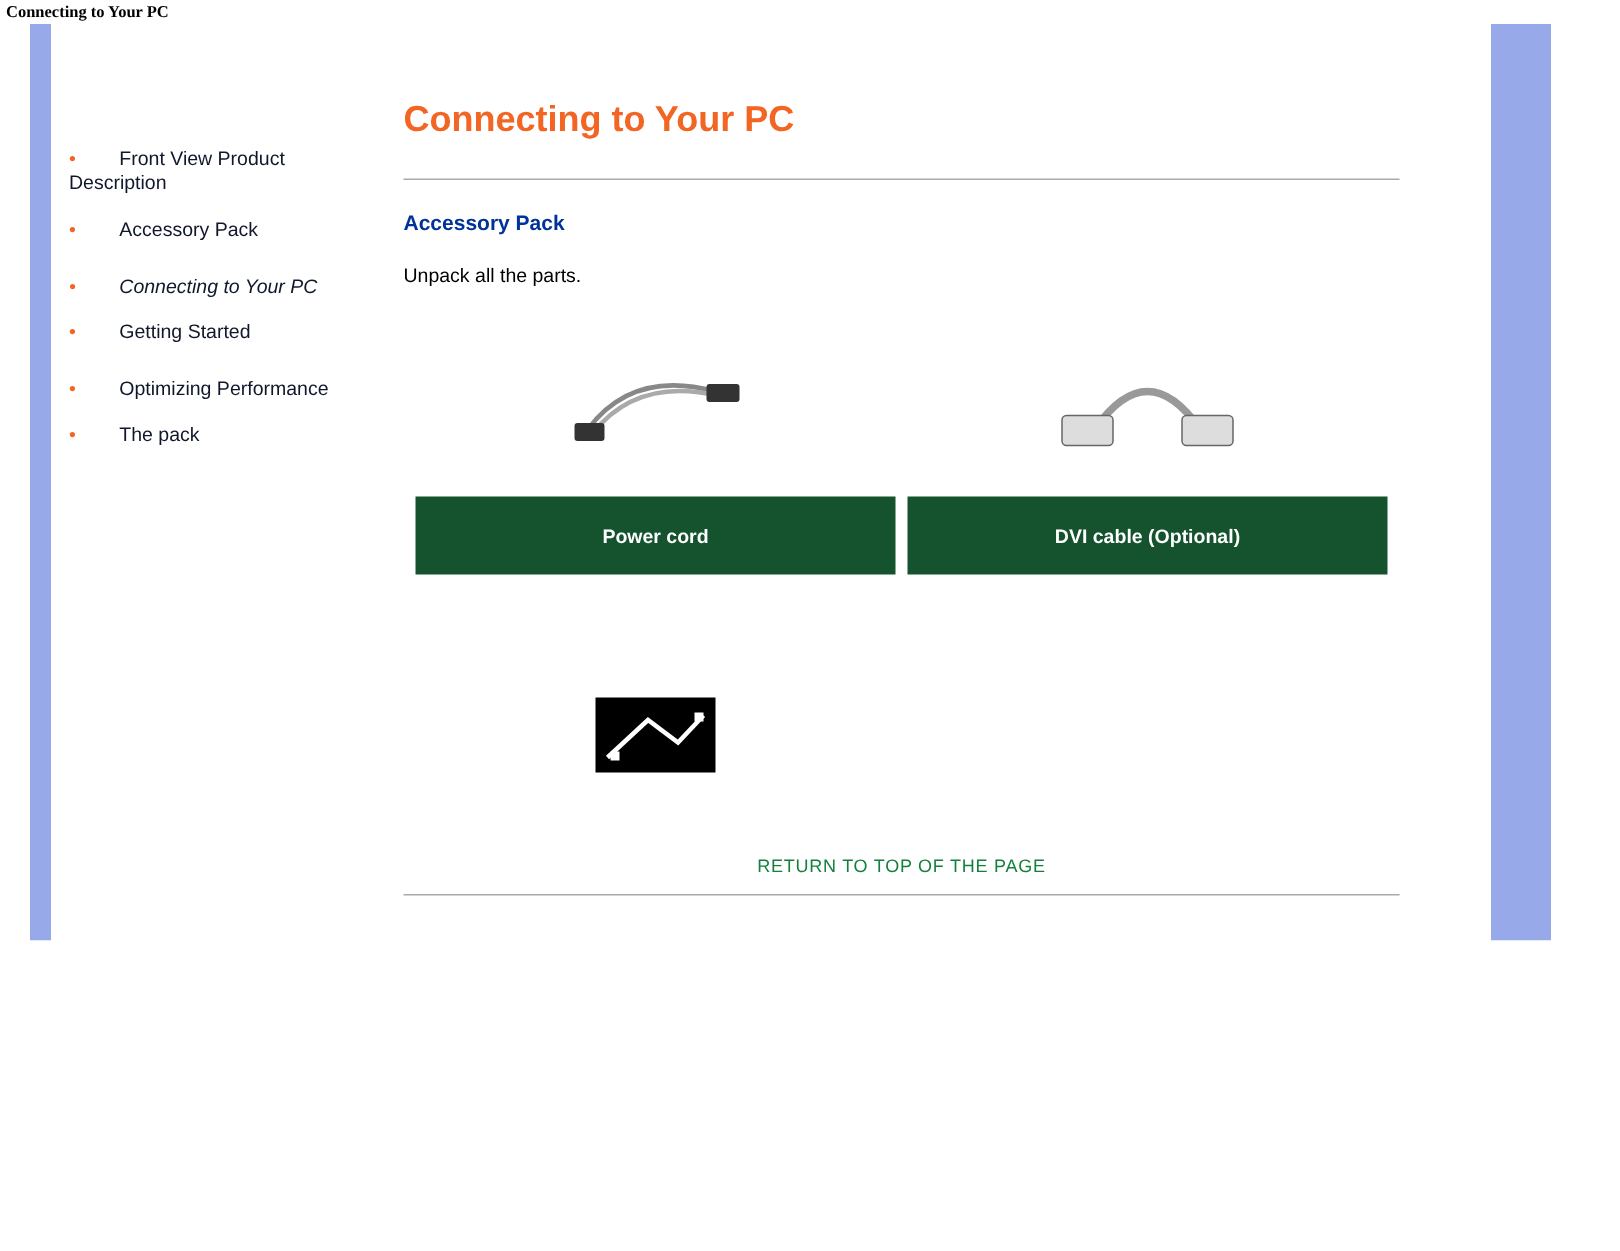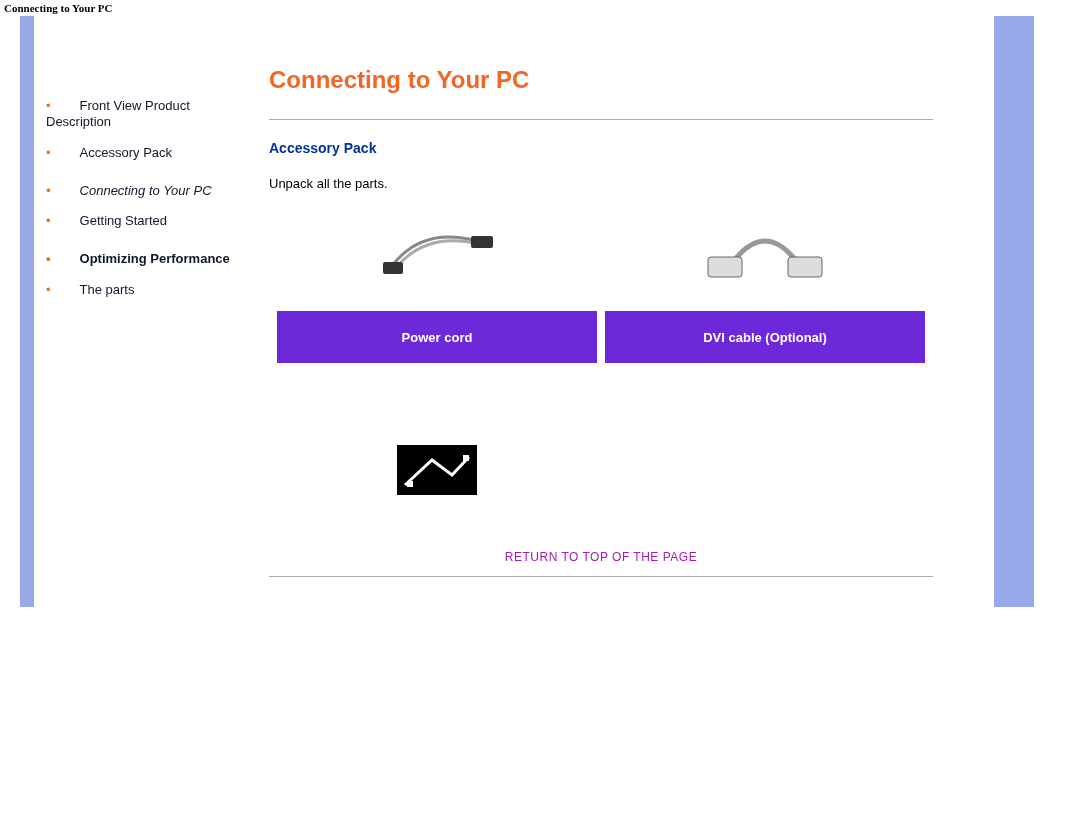--- a/index.html
+++ b/index.html
@@ -58,55 +58,56 @@
     border-top: 1px solid #aaa;
     margin: 12px 0 20px 0;
   }
   h2.section {
     color: #003399;
     font-size: 14px;
     margin: 0 0 20px 0;
     font-weight: bold;
   }
   .body-text {
+    margin-bottom: 20px;
   }
   table.items {
     width: 100%;
     border-collapse: separate;
     border-spacing: 8px 0;
   }
   table.items td {
     width: 50%;
     text-align: center;
     vertical-align: middle;
   }
   td.imgcell { height: 120px; }
   td.labelcell {
-    background: #6d28d9;
+    background: #14532d;
     height: 52px;
     vertical-align: middle;
   }
   td.labelcell .lbl {
     color: #fff;
     font-weight: bold;
     font-size: 13px;
   }
   td.blankcell { height: 52px; }
   .fake-img {
     display: inline-block;
     background: #000;
     position: relative;
     overflow: hidden;
   }
   .ret-link {
     text-align: center;
     margin: 18px 0 10px 0;
   }
   .ret-link a {
-    color: #a21caf;
+    color: #15803d;
     text-decoration: none;
     font-size: 12px;
     letter-spacing: 0.5px;
     cursor: pointer;
   }
   .col-right-gap { width: 36px; }
   .col-right-blue { width: 40px; background: #97a9e8; }
   .col-right-margin { width: 26px; }
   
   svg.icon { display: block; margin: 0 auto; }
@@ -125,25 +126,25 @@
     </div>
     <div class="nav-item">
       <span class="bullet">•</span><a>Accessory Pack</a>
     </div>
     <div class="nav-item" style="margin-top:22px;font-style:italic;">
       <span class="bullet">•</span><a>Connecting to Your PC</a>
     </div>
     <div class="nav-item">
       <span class="bullet">•</span><a>Getting Started</a>
     </div>
-    <div class="nav-item" style="margin-top:22px;font-weight:bold;">
+    <div class="nav-item" style="margin-top:22px;">
       <span class="bullet">•</span><a>Optimizing Performance</a>
     </div>
     <div class="nav-item">
-      <span class="bullet">•</span><a>The parts</a>
+      <span class="bullet">•</span><a>The pack</a>
     </div>
   </div>
 
   <div class="col-main">
     <h1>Connecting to Your PC</h1>
     <hr class="rule">
     <h2 class="section">Accessory Pack</h2>
     <div class="body-text">Unpack all the parts.</div>
 
     <table class="items">

